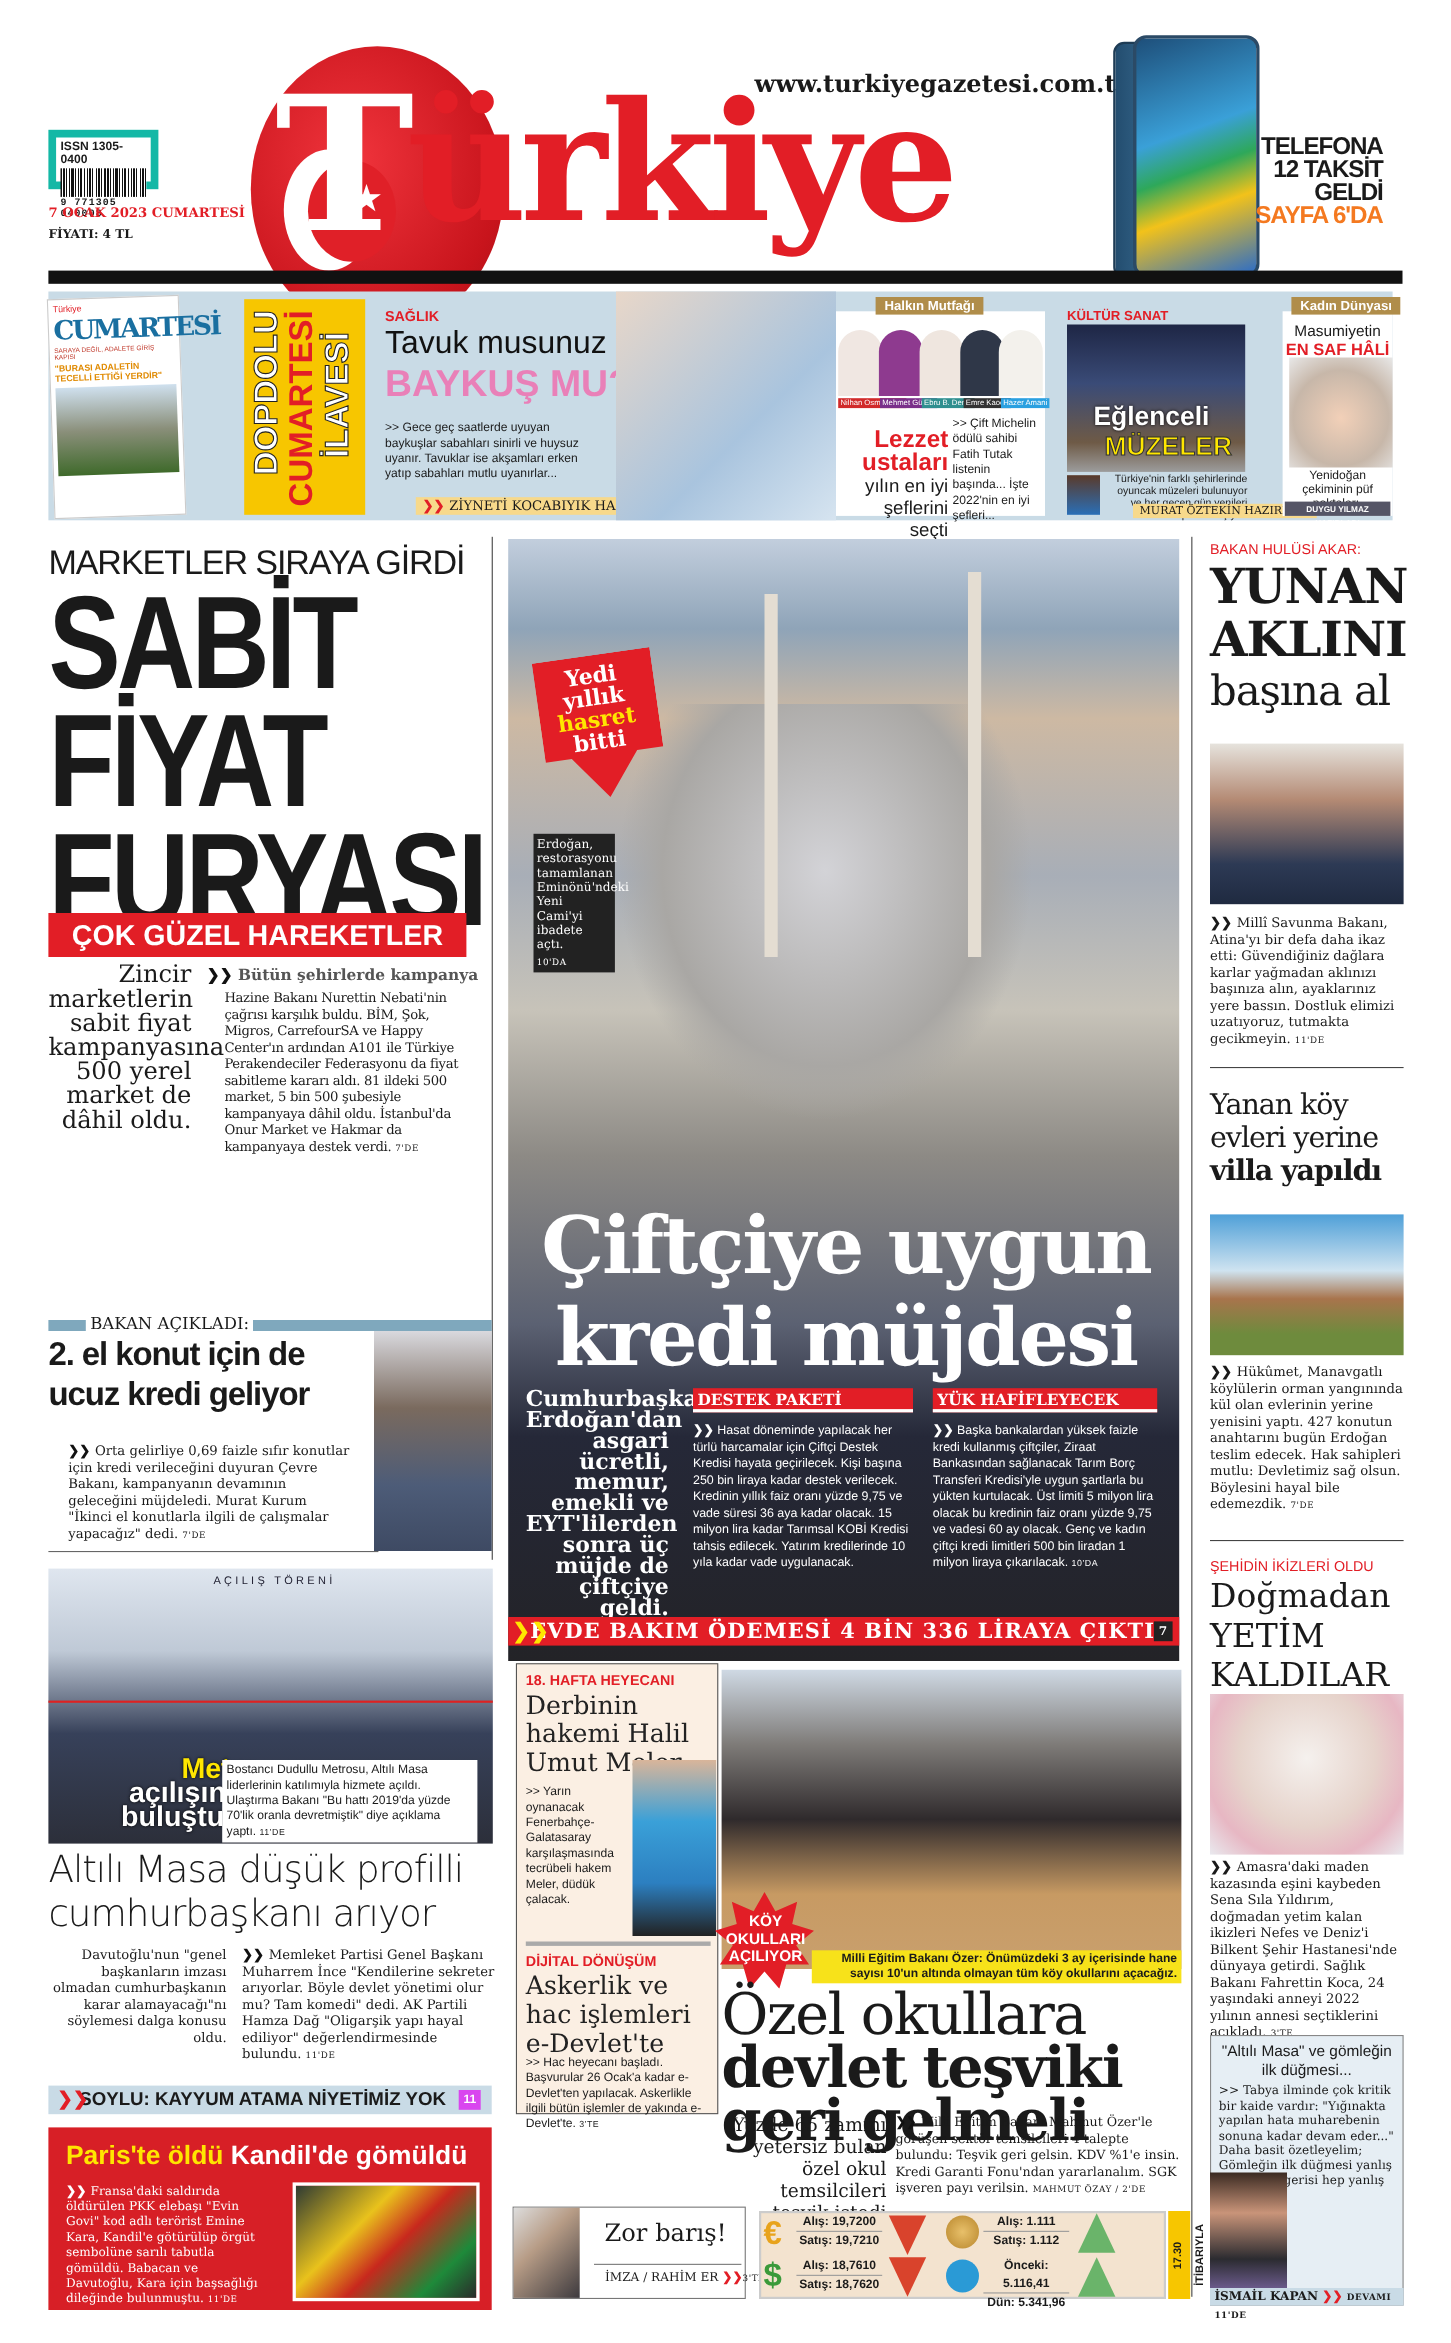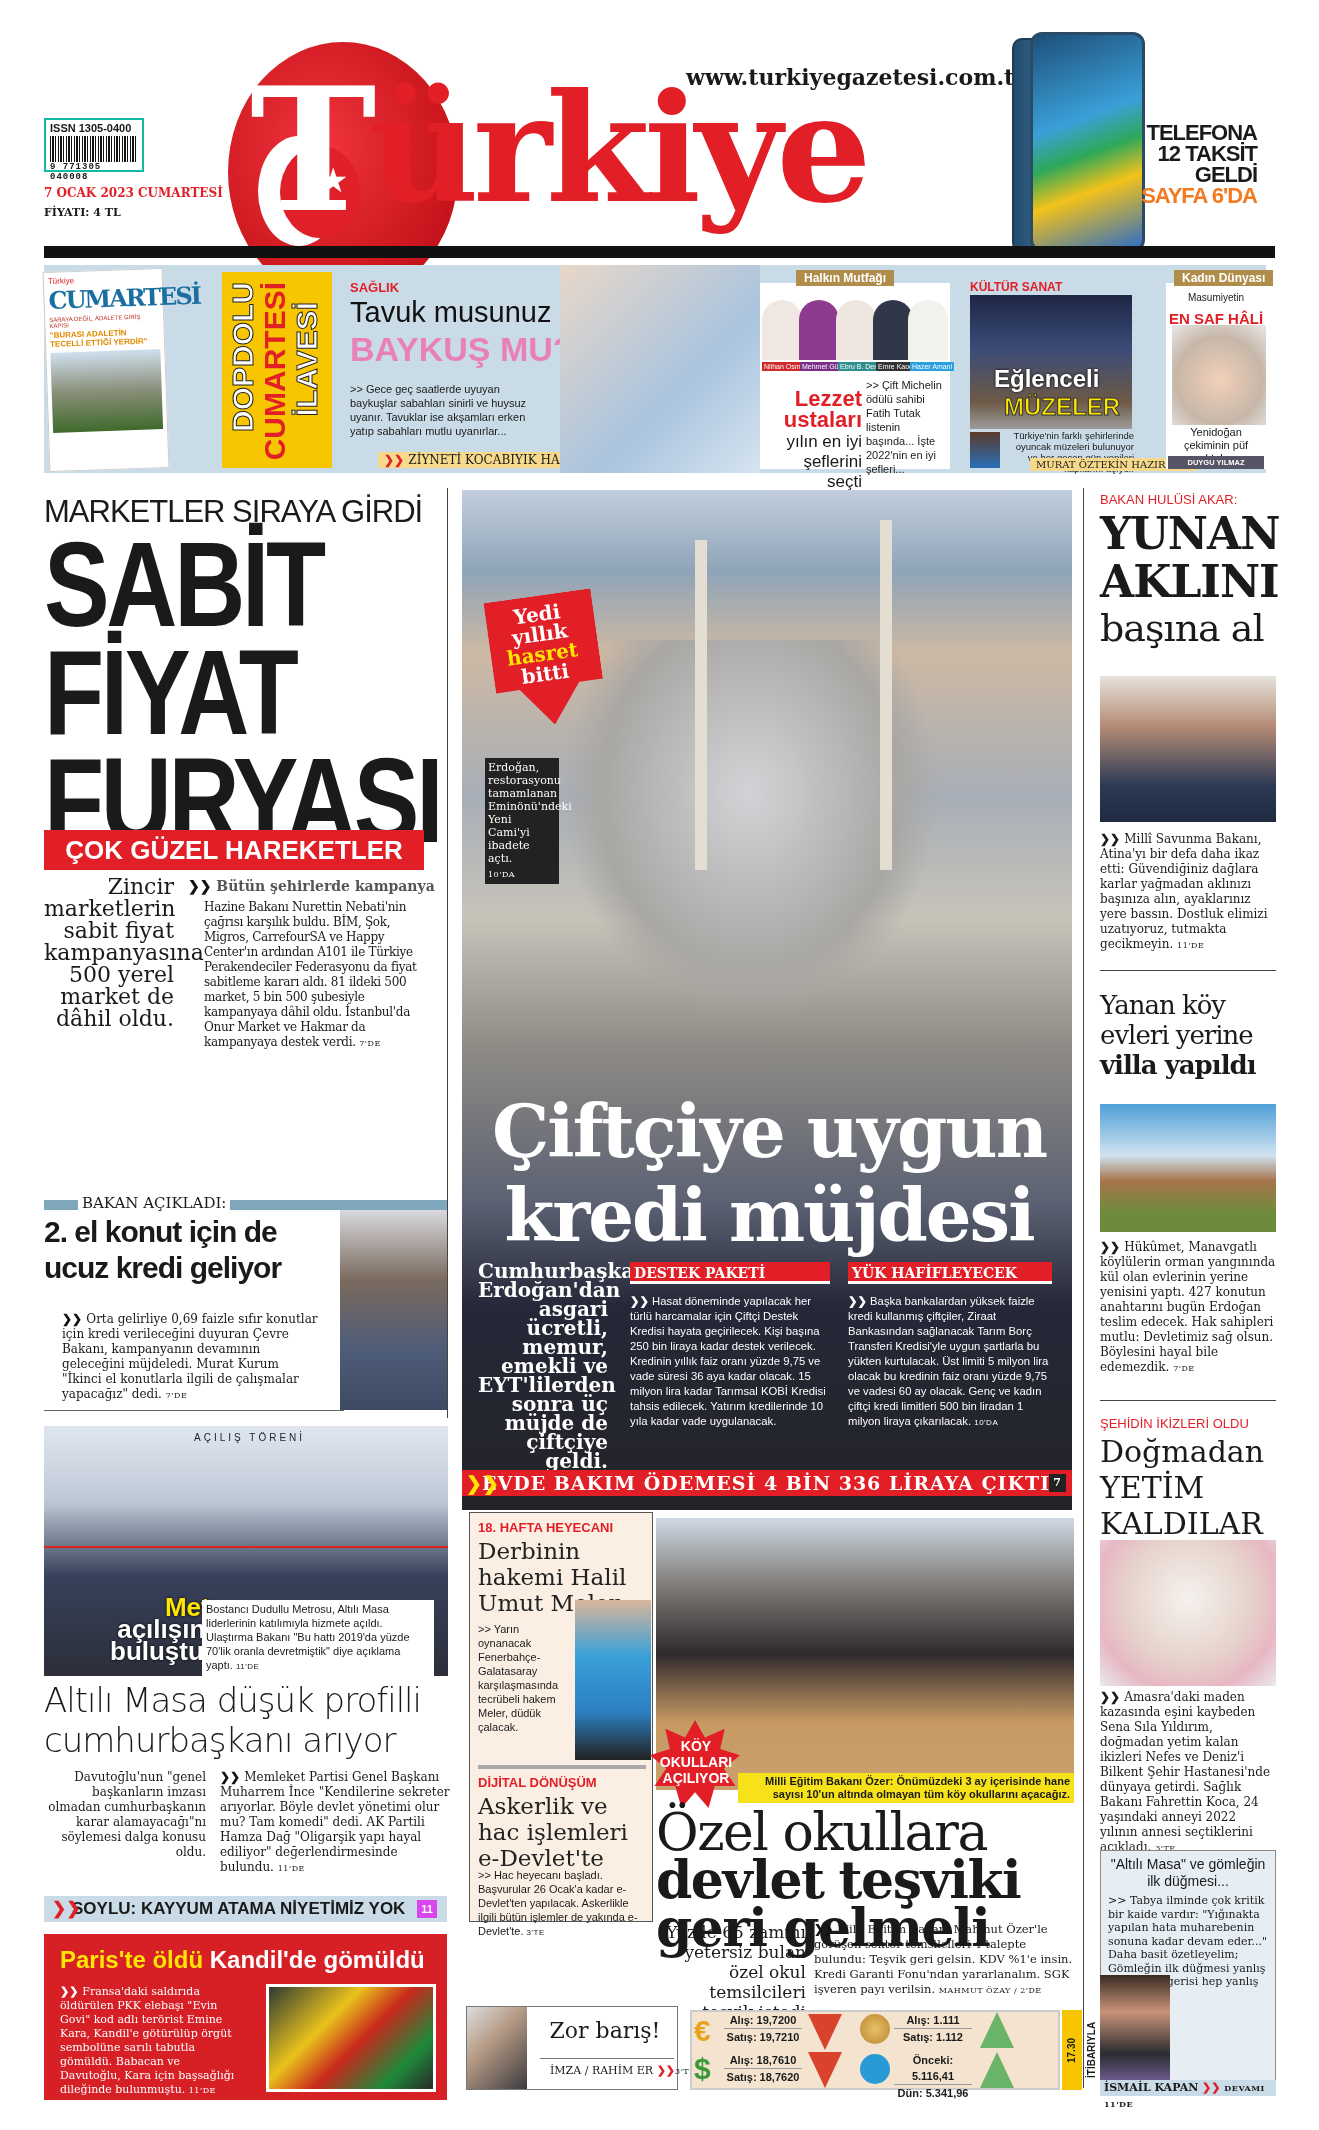--- a/index.html
+++ b/index.html
@@ -1,19 +1,19 @@
 <!DOCTYPE html>
 <html><head>
 <meta charset="utf-8">
 <style>
   *{box-sizing:border-box;margin:0;padding:0}
   body{width:1319px;height:2130px;background:#fff;font-family:"Liberation Sans",sans-serif;color:#1a1a1a;position:relative;overflow:hidden}
   .abs{position:absolute}
   
-  .issn{left:44px;top:118px;width:100px;height:54px;border:2px solid #14b8a6;background:#fff;padding:2px 4px;font-size:11px;font-weight:bold}
+  .issn{left:44px;top:118px;width:100px;height:54px;border:7px solid #14b8a6;background:#fff;padding:2px 4px;font-size:11px;font-weight:bold}
   .barcode{height:26px;margin-top:2px;background:repeating-linear-gradient(90deg,#111 0 1px,#fff 1px 2px,#111 2px 4px,#fff 4px 5px,#111 5px 6px,#fff 6px 8px)}
   .issn .num{font-size:9px;letter-spacing:1px;font-family:"Liberation Mono",monospace}
   .date{left:44px;top:186px;font-size:12px;font-weight:bold;color:#e21e26;font-family:"DejaVu Serif",serif}
   .price{left:44px;top:206px;font-size:11px;font-weight:bold;font-family:"DejaVu Serif",serif}
   .logo-circle{left:228px;top:42px;width:230px;height:260px;border-radius:50%;background:radial-gradient(ellipse at 40% 40%,#f0343c,#c8141c 70%,#a50e15)}
   .crescent{left:258px;top:136px;width:82px;height:110px;border-radius:50%;background:#fff}
   .crescent-cut{left:280px;top:146px;width:80px;height:92px;border-radius:50%;background:#e02028}
   .star{left:318px;top:160px;font-size:34px;color:#fff}
   .logo-T{left:250px;top:80px;width:120px;height:140px;font-family:"DejaVu Serif",serif;font-weight:900;font-size:170px;color:#fff;line-height:140px}
   .logo-word{left:370px;top:68px;font-family:"DejaVu Serif",serif;font-weight:900;font-size:150px;color:#e21e26;letter-spacing:-6px;line-height:160px}
@@ -192,21 +192,21 @@
 <div class="abs museum">
   <div style="position:absolute;left:24px;top:70px;color:#fff;font-weight:900;font-size:24px;text-shadow:0 0 3px #000">Eğlenceli</div>
   <div style="position:absolute;left:34px;top:98px;color:#ffe600;font-weight:900;font-size:24px;-webkit-text-stroke:1px #333">MÜZELER</div>
 </div>
 <div class="abs" style="left:970px;top:432px;width:30px;height:36px;background:linear-gradient(180deg,#5a3a2a,#2a6fb7)"></div>
 <div class="abs" style="left:1004px;top:430px;width:130px;font-size:9.5px;line-height:11px;text-align:right">Türkiye'nin farklı şehirlerinde oyuncak müzeleri bulunuyor ve her geçen gün yenileri kapılarını açıyor.</div>
 <div class="byline" style="left:1030px;top:458px;font-size:10px">MURAT ÖZTEKİN HAZIRLADI</div>
 
 <div class="box-white" style="left:1166px;top:283px;width:100px;height:186px"></div>
 <div class="tag-gold" style="left:1174px;top:270px">Kadın Dünyası</div>
-<div class="abs" style="left:1168px;top:292px;width:96px;text-align:center;font-size:10px;font-stretch:condensed">Masumiyetin</div>
+<div class="abs" style="left:1168px;top:292px;width:96px;text-align:center;font-size:14px;font-stretch:condensed">Masumiyetin</div>
 <div class="abs" style="left:1168px;top:310px;width:96px;text-align:center;font-size:15px;font-weight:900;color:#e21e26">EN SAF HÂLİ</div>
 <div class="abs baby"></div>
 <div class="abs" style="left:1168px;top:426px;width:96px;text-align:center;font-size:11px;line-height:13px">Yenidoğan çekiminin püf noktaları.</div>
 <div class="abs" style="left:1168px;top:456px;width:96px;height:13px;background:#556;color:#fff;font-size:7.5px;text-align:center;line-height:13px;font-weight:bold">DUYGU YILMAZ HAZIRLADI</div>
 
 <div class="vrule" style="left:447px;top:488px;height:930px"></div>
 <div class="vrule" style="left:1083px;top:488px;height:1600px"></div>
 
 <div class="abs marketler">MARKETLER SIRAYA GİRDİ</div>
 <div class="abs sabit">

